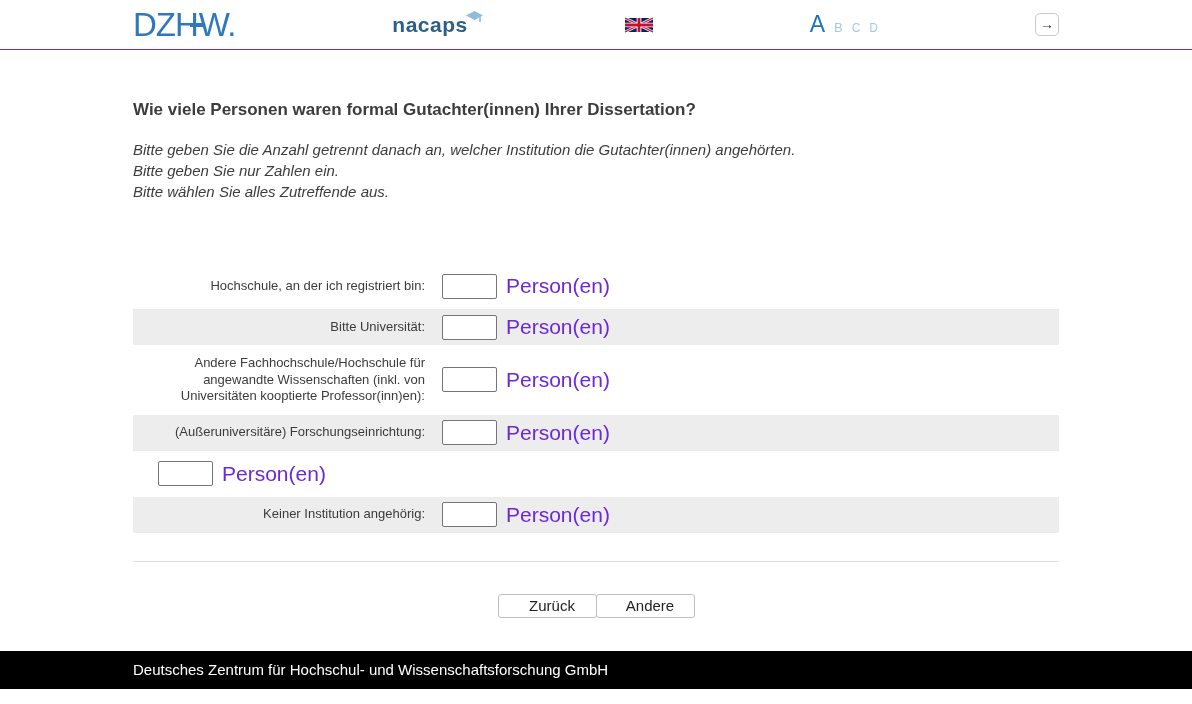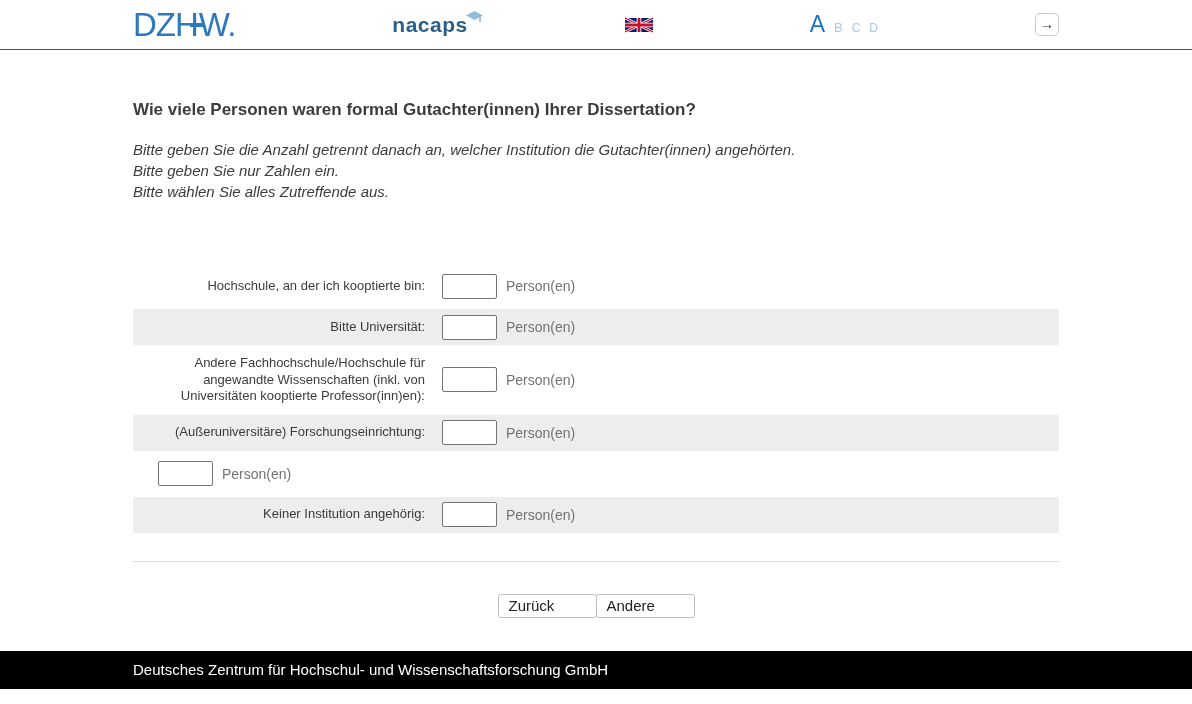--- a/index.html
+++ b/index.html
@@ -72,35 +72,35 @@
     width: 284px; text-align: right;
     font-size: 13px; color: #3b3b3b; line-height: 16.5px;
   }
   .row-input {
     margin-left: 17px;
     width: 55px; height: 25px;
     border: 1.5px solid #757575; border-radius: 2px;
     background: #fff; font-size: 14px; padding: 0 5px;
     color: #222;
   }
-  .row-unit { margin-left: 9px; font-size: 14px; color: #737373; }
+  .row-unit { margin-left: 9px; font-size: 21px; color: #6d28d9; }
   .divider {
     margin-top: 28px;
     border: none; border-top: 1px solid #dcdcdc; height: 0;
   }
   .nav-buttons {
     margin-top: 32px;
     display: flex; justify-content: center;
   }
   .nav-btn {
     width: 99px; height: 24px;
     background: #fff; border: 1px solid #bfbfbf; border-radius: 3px;
     font-family: "Liberation Sans", sans-serif;
     font-size: 15px; color: #222;
-    text-align: left; padding: 0 0 1px 10px;
+    text-align: center; padding: 0 0 1px 10px;
     cursor: pointer;
   }
   .nav-btn + .nav-btn { margin-left: -1px; }
   
   .footer {
     margin-top: 33px;
     height: 38px; background: #000000;
     display: flex; align-items: center;
   }
   .footer-inner {
@@ -155,21 +155,21 @@
 
   <div class="instructions">
     <p>Bitte geben Sie die Anzahl getrennt danach an, welcher Institution die Gutachter(innen) angehörten.</p>
     <p>Bitte geben Sie nur Zahlen ein.</p>
     <p>Bitte wählen Sie alles Zutreffende aus.</p>
   </div>
 
   <div class="form-rows">
 
     <div class="form-row">
-      <div class="row-label">Hochschule, an der ich kooptierte bin:</div>
+      <div class="row-label">Hochschule, an der ich registriert bin:</div>
       <input class="row-input" type="text" value="" style="">
       <div class="row-unit">Person(en)</div>
     </div>
 
     <div class="form-row alt">
       <div class="row-label">Bitte Universität:</div>
       <input class="row-input" type="text" value="" style="">
       <div class="row-unit">Person(en)</div>
     </div>
 

